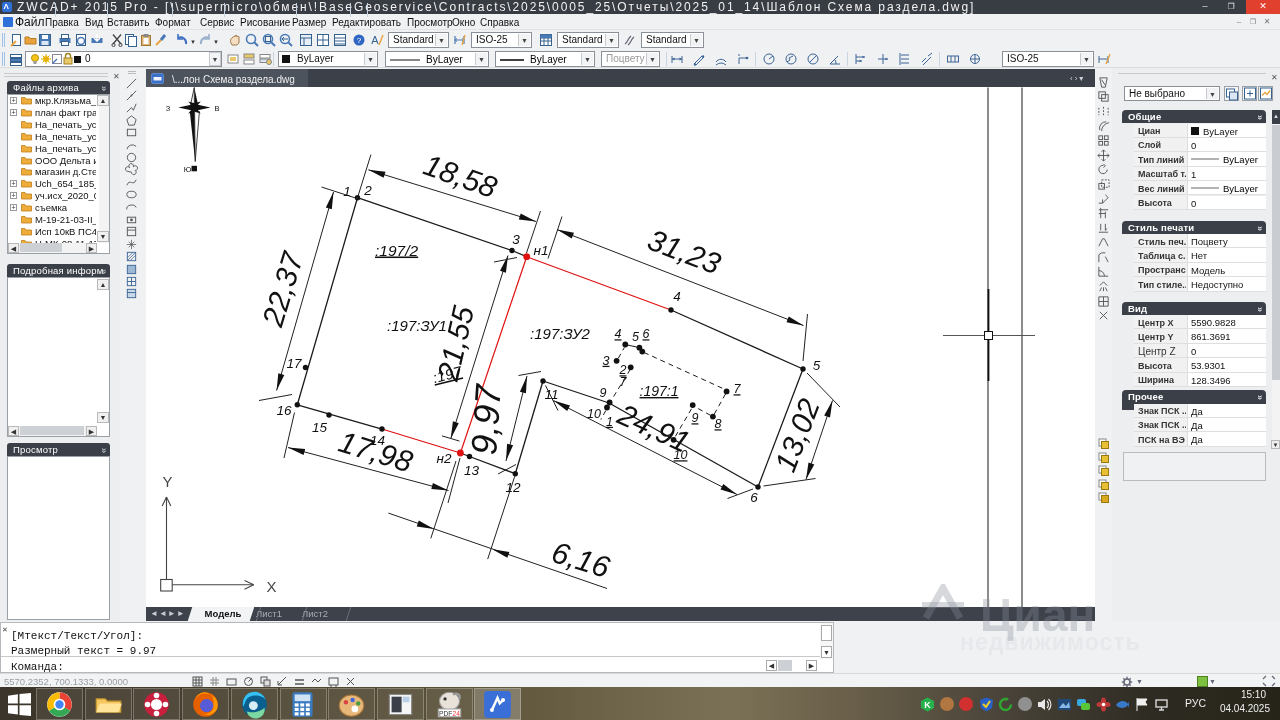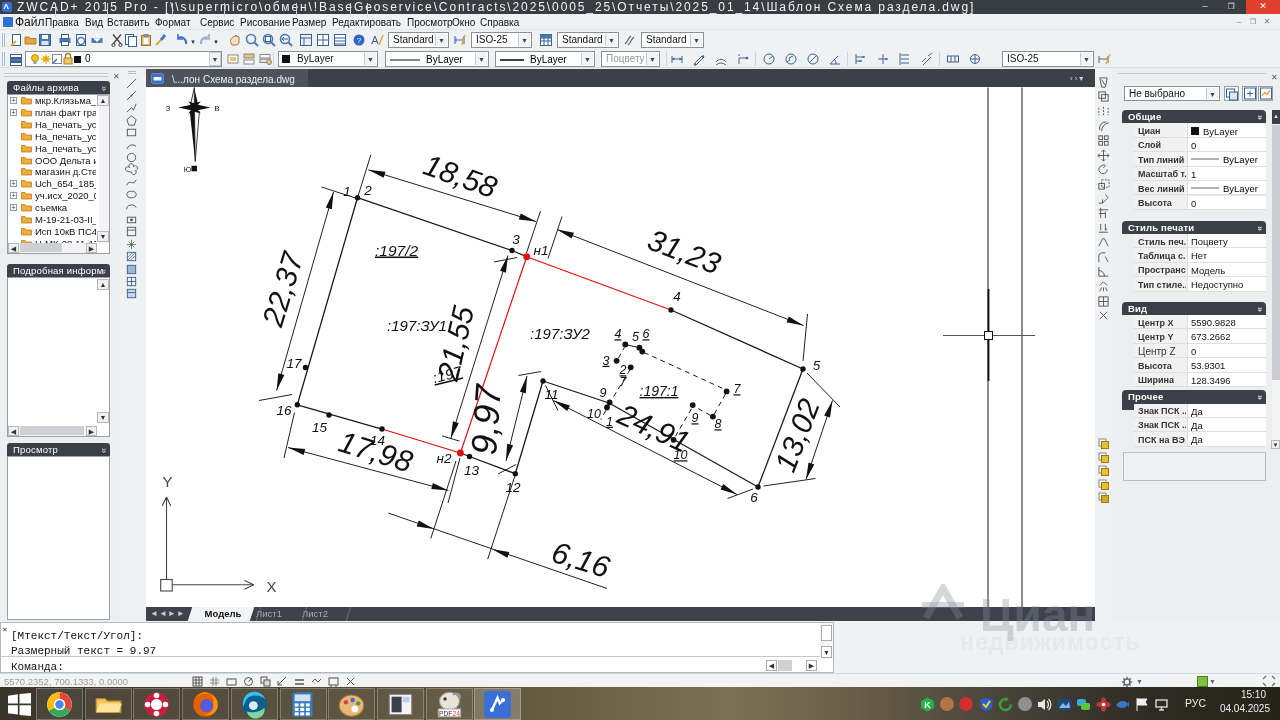--- a/index.html
+++ b/index.html
@@ -749,21 +749,21 @@
 <div class="a" style="left:1138px;top:279.7px;font-size:9px;color:#333;font-weight:bold;white-space:nowrap;width:48px;overflow:hidden">Тип стиле...</div>
 <div class="a" style="left:1191px;top:279.2px;font-size:9.5px;color:#111;white-space:nowrap">Недоступно</div>
 <div class="hdr" style="left:1122px;top:301.5px;width:144px;height:13px;line-height:13px;border-radius:4px 4px 0 0;font-weight:bold">Вид<span class="chev">»</span></div>
 <div class="a" style="left:1134px;top:315.0px;width:53px;height:14.4px;background:#f1f1f2;border-bottom:1px solid #dcdee0"></div>
 <div class="a" style="left:1187px;top:315.0px;width:79px;height:14.4px;background:#fff;border-bottom:1px solid #dcdee0;border-left:1px solid #dcdee0"></div>
 <div class="a" style="left:1138px;top:317.5px;font-size:9px;color:#333;font-weight:bold;white-space:nowrap;width:48px;overflow:hidden">Центр X</div>
 <div class="a" style="left:1191px;top:317.0px;font-size:9.5px;color:#111;white-space:nowrap">5590.9828</div>
 <div class="a" style="left:1134px;top:329.4px;width:53px;height:14.4px;background:#f1f1f2;border-bottom:1px solid #dcdee0"></div>
 <div class="a" style="left:1187px;top:329.4px;width:79px;height:14.4px;background:#fff;border-bottom:1px solid #dcdee0;border-left:1px solid #dcdee0"></div>
 <div class="a" style="left:1138px;top:331.9px;font-size:9px;color:#333;font-weight:bold;white-space:nowrap;width:48px;overflow:hidden">Центр Y</div>
-<div class="a" style="left:1191px;top:331.4px;font-size:9.5px;color:#111;white-space:nowrap">673.2662</div>
+<div class="a" style="left:1191px;top:331.4px;font-size:9.5px;color:#111;white-space:nowrap">861.3691</div>
 <div class="a" style="left:1134px;top:343.79999999999995px;width:53px;height:14.4px;background:#f1f1f2;border-bottom:1px solid #dcdee0"></div>
 <div class="a" style="left:1187px;top:343.79999999999995px;width:79px;height:14.4px;background:#fff;border-bottom:1px solid #dcdee0;border-left:1px solid #dcdee0"></div>
 <div class="a" style="left:1138px;top:346.29999999999995px;font-size:10px;color:#333;font-weight:normal;white-space:nowrap;width:56px;overflow:hidden">Центр Z</div>
 <div class="a" style="left:1191px;top:345.79999999999995px;font-size:9.5px;color:#111;white-space:nowrap">0</div>
 <div class="a" style="left:1134px;top:358.19999999999993px;width:53px;height:14.4px;background:#f1f1f2;border-bottom:1px solid #dcdee0"></div>
 <div class="a" style="left:1187px;top:358.19999999999993px;width:79px;height:14.4px;background:#fff;border-bottom:1px solid #dcdee0;border-left:1px solid #dcdee0"></div>
 <div class="a" style="left:1138px;top:360.69999999999993px;font-size:9px;color:#333;font-weight:bold;white-space:nowrap;width:48px;overflow:hidden">Высота</div>
 <div class="a" style="left:1191px;top:360.19999999999993px;font-size:9.5px;color:#111;white-space:nowrap">53.9301</div>
 <div class="a" style="left:1134px;top:372.5999999999999px;width:53px;height:14.4px;background:#f1f1f2;border-bottom:1px solid #dcdee0"></div>
 <div class="a" style="left:1187px;top:372.5999999999999px;width:79px;height:14.4px;background:#fff;border-bottom:1px solid #dcdee0;border-left:1px solid #dcdee0"></div>

